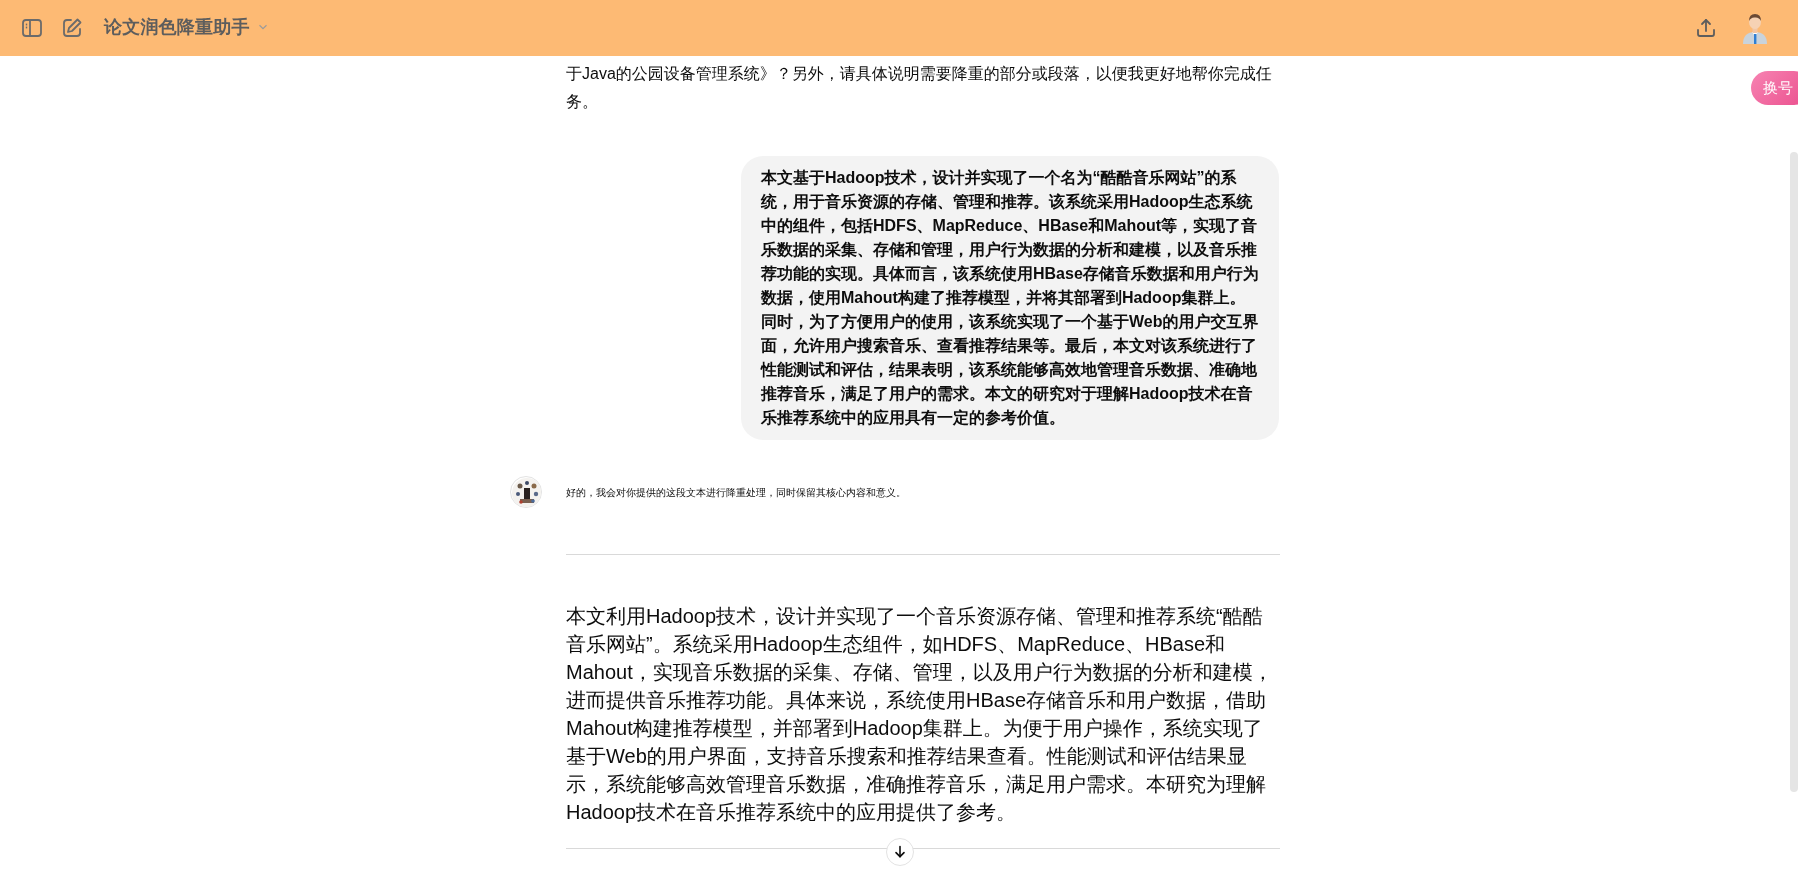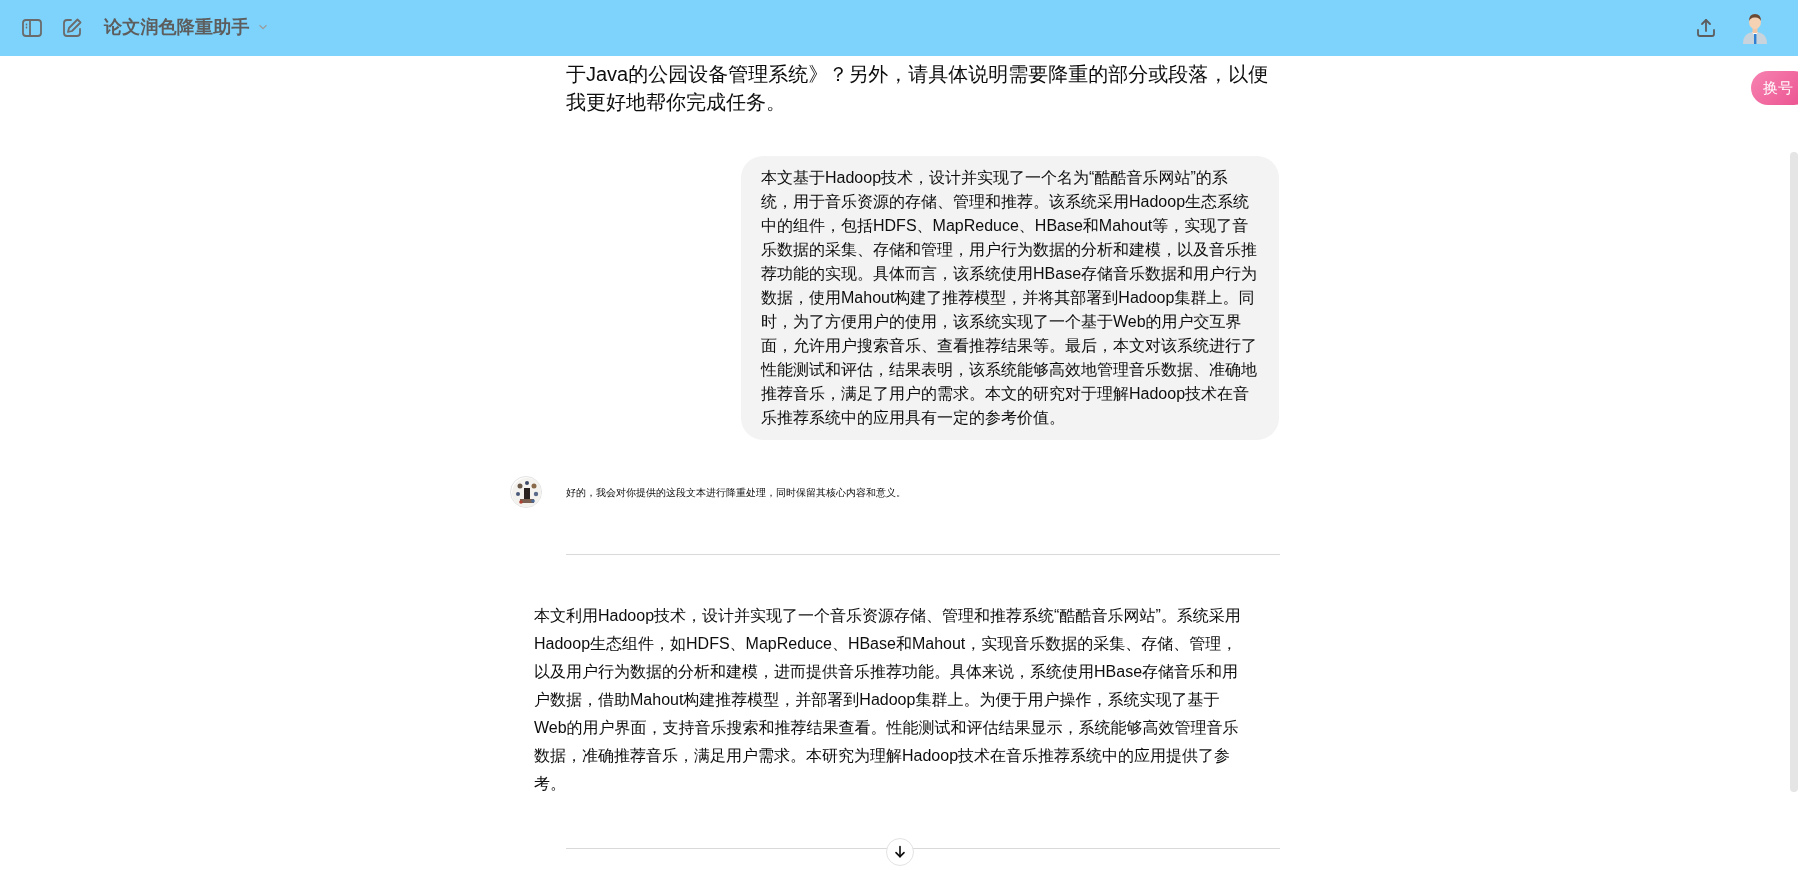--- a/index.html
+++ b/index.html
@@ -1,47 +1,47 @@
 <!DOCTYPE html>
 <html><head>
 <meta charset="utf-8">
 <style>
   * { box-sizing: border-box; margin: 0; padding: 0; }
   html, body { width: 1798px; height: 888px; overflow: hidden; background: #ffffff; }
   body { font-family: "Liberation Sans", "DejaVu Sans", sans-serif; color: #0d0d0d; position: relative; }
 
-  .header { position: absolute; top: 0; left: 0; width: 1798px; height: 56px; background: #7dd3fc; z-index: 5; }
+  .header { position: absolute; top: 0; left: 0; width: 1798px; height: 56px; background: #fdba74; z-index: 5; }
   .hdr-icon { position: absolute; top: 16px; width: 24px; height: 24px; cursor: pointer; }
   .hdr-icon svg { width: 24px; height: 24px; display: block; }
   #sidebar-btn { left: 20px; }
   #new-chat-btn { left: 60px; }
   .title-wrap { position: absolute; left: 104px; top: 15px; display: flex; align-items: center; gap: 6px; cursor: pointer; }
   .title { font-size: 18px; font-weight: bold; color: #5d5d5d; letter-spacing: 0.2px; }
   .chev svg { width: 14px; height: 14px; display: block; }
   #share-btn { left: 1694px; top: 16px; }
   .avatar-user { position: absolute; left: 1740px; top: 12px; width: 30px; height: 32px; cursor: pointer; }
 
   .switch-btn { position: absolute; left: 1751px; top: 71px; width: 60px; height: 34px; border-radius: 17px;
     background: linear-gradient(135deg, #f783b2 0%, #ea4f8d 100%); color: #fff; font-size: 15px;
     line-height: 34px; padding-left: 12px; cursor: pointer; z-index: 6; }
 
   .scrollbar { position: absolute; left: 1790px; top: 152px; width: 8px; height: 640px; background: #e5e5e5; border-radius: 4px; }
-  .txt { font-size: 20px; line-height: 28px; color: #0d0d0d; }
+  .txt { font-size: 16px; line-height: 28px; color: #0d0d0d; }
 
   .top-partial { position: absolute; left: 566px; top: 60px; width: 714px; }
 
   .user-bubble { position: absolute; left: 741px; top: 156px; width: 538px; background: #f3f3f3; border-radius: 22px;
-    padding: 10px 20px 10px 20px; font-size: 16px; line-height: 24px; color: #0d0d0d; }
+    padding: 10px 20px 10px 20px; font-size: 16px; line-height: 24px; color: #0d0d0d; font-weight: bold; }
 
   .bot-avatar { position: absolute; left: 510px; top: 476px; width: 32px; height: 32px; border-radius: 50%;
     border: 1px solid #e3e3e3; overflow: hidden; background: #fff; }
   .bot-line { position: absolute; left: 566px; top: 479px; font-size: 10px; line-height: 28px; }
 
   .hr1 { position: absolute; left: 566px; top: 554px; width: 714px; height: 1px; background: #d9d9d9; }
-  .rewritten { position: absolute; left: 534px; top: 602px; width: 714px; font-size: 16px; line-height: 28px; }
+  .rewritten { position: absolute; left: 566px; top: 602px; width: 714px; font-size: 20px; line-height: 28px; }
   .hr2 { position: absolute; left: 566px; top: 848px; width: 714px; height: 1px; background: #d9d9d9; }
   .scroll-down { position: absolute; left: 886px; top: 838px; width: 28px; height: 28px; border-radius: 50%;
     background: #fff; border: 1px solid #e3e3e3; display: flex; align-items: center; justify-content: center; cursor: pointer; }
   .scroll-down svg { width: 16px; height: 16px; }
 </style>
 </head>
 <body>
 
 <div class="header">
   <div class="hdr-icon" id="sidebar-btn">

